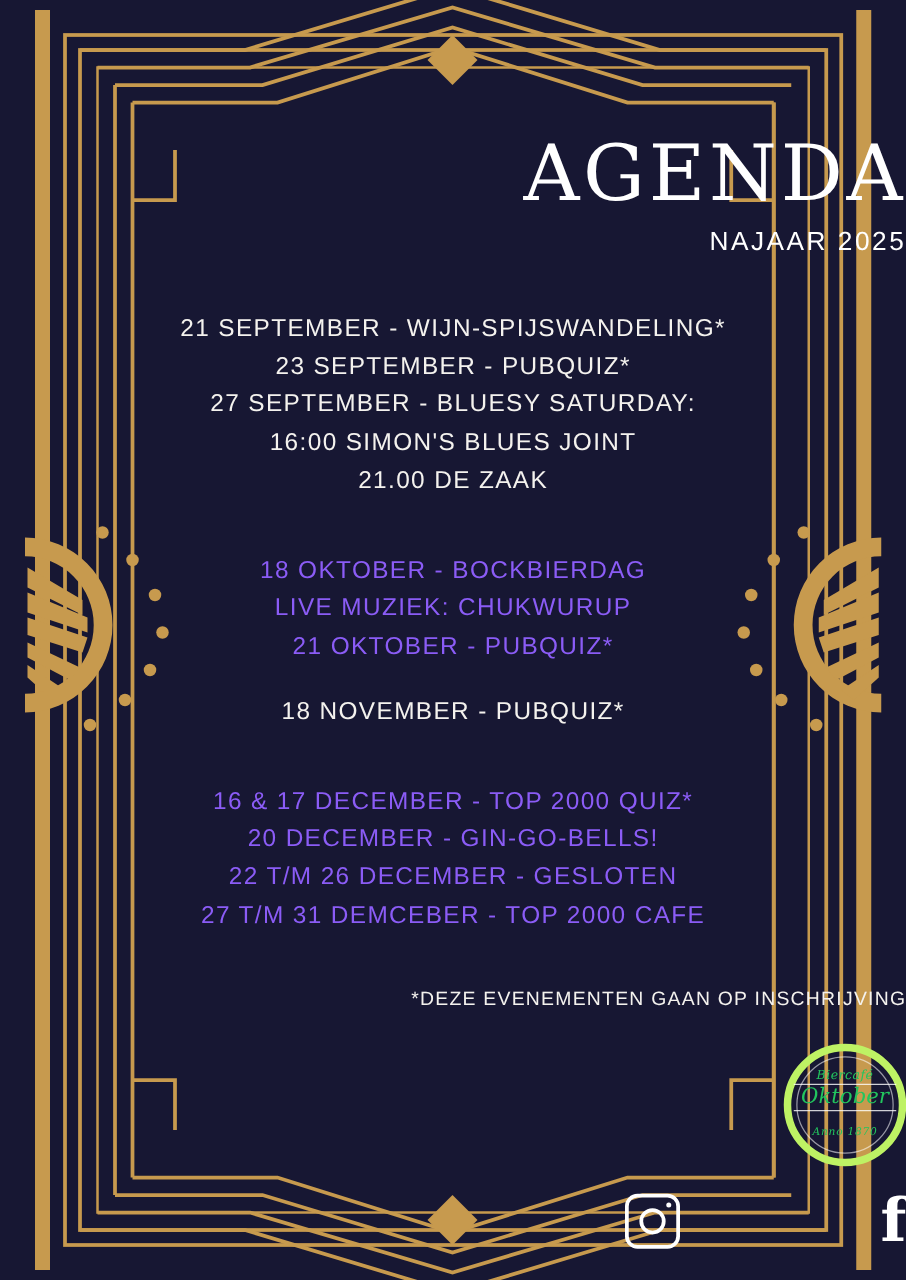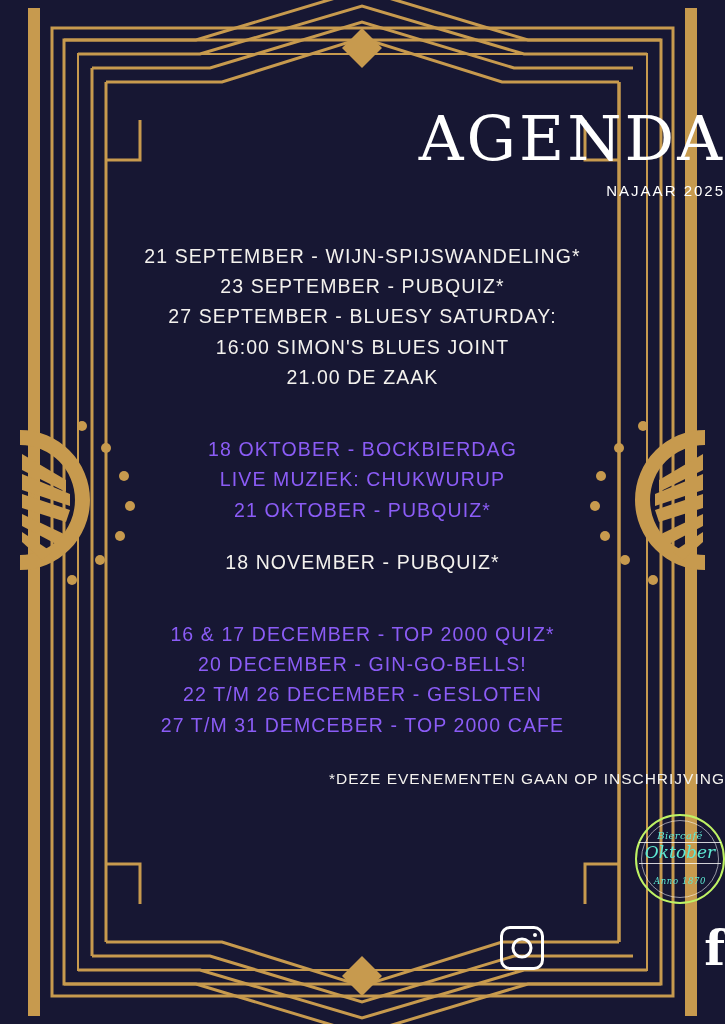--- a/index.html
+++ b/index.html
@@ -44,21 +44,21 @@
     letter-spacing: 3px;
     color: #ffffff;
     font-weight: normal;
     line-height: 1;
     text-transform: uppercase;
     font-variant: small-caps;
   }
   .subtitle {
     margin-top: 12px;
     font-family: "Liberation Sans", sans-serif;
-    font-size: 15px;
+    font-size: 21px;
     letter-spacing: 2px;
     color: #ffffff;
     text-transform: uppercase;
   }
 
   .block {
     margin-top: 42px;
     text-align: center;
     width: 100%;
   }
@@ -69,44 +69,44 @@
     font-size: 19.5px;
     letter-spacing: 1.1px;
     line-height: 1.55;
     text-transform: uppercase;
     white-space: nowrap;
   }
   .line.white { color: #f4f2ee; }
   .line.gold  { color: #8b5cf6; }
 
   .footnote {
-    margin-top: 30px;
+    margin-top: 44px;
     font-family: "Liberation Sans", sans-serif;
     font-size: 15.5px;
     letter-spacing: 1px;
     color: #f4f2ee;
     text-transform: uppercase;
   }
 
   
   .logo-wrap {
     margin-top: 26px;
     display: flex;
     justify-content: center;
   }
   .logo {
     width: 86px;
     height: 86px;
     border-radius: 50%;
-    border: 2px solid #bef264;
+    border: 6px solid #bef264;
     display: flex;
     flex-direction: column;
     align-items: center;
     justify-content: center;
-    color: #5eead4;
+    color: #22c55e;
     position: relative;
   }
   .logo::after {
     content: "";
     position: absolute;
     inset: 4px;
     border-radius: 50%;
     border: 1px solid rgba(255,255,255,0.55);
   }
   .logo .l1 {

